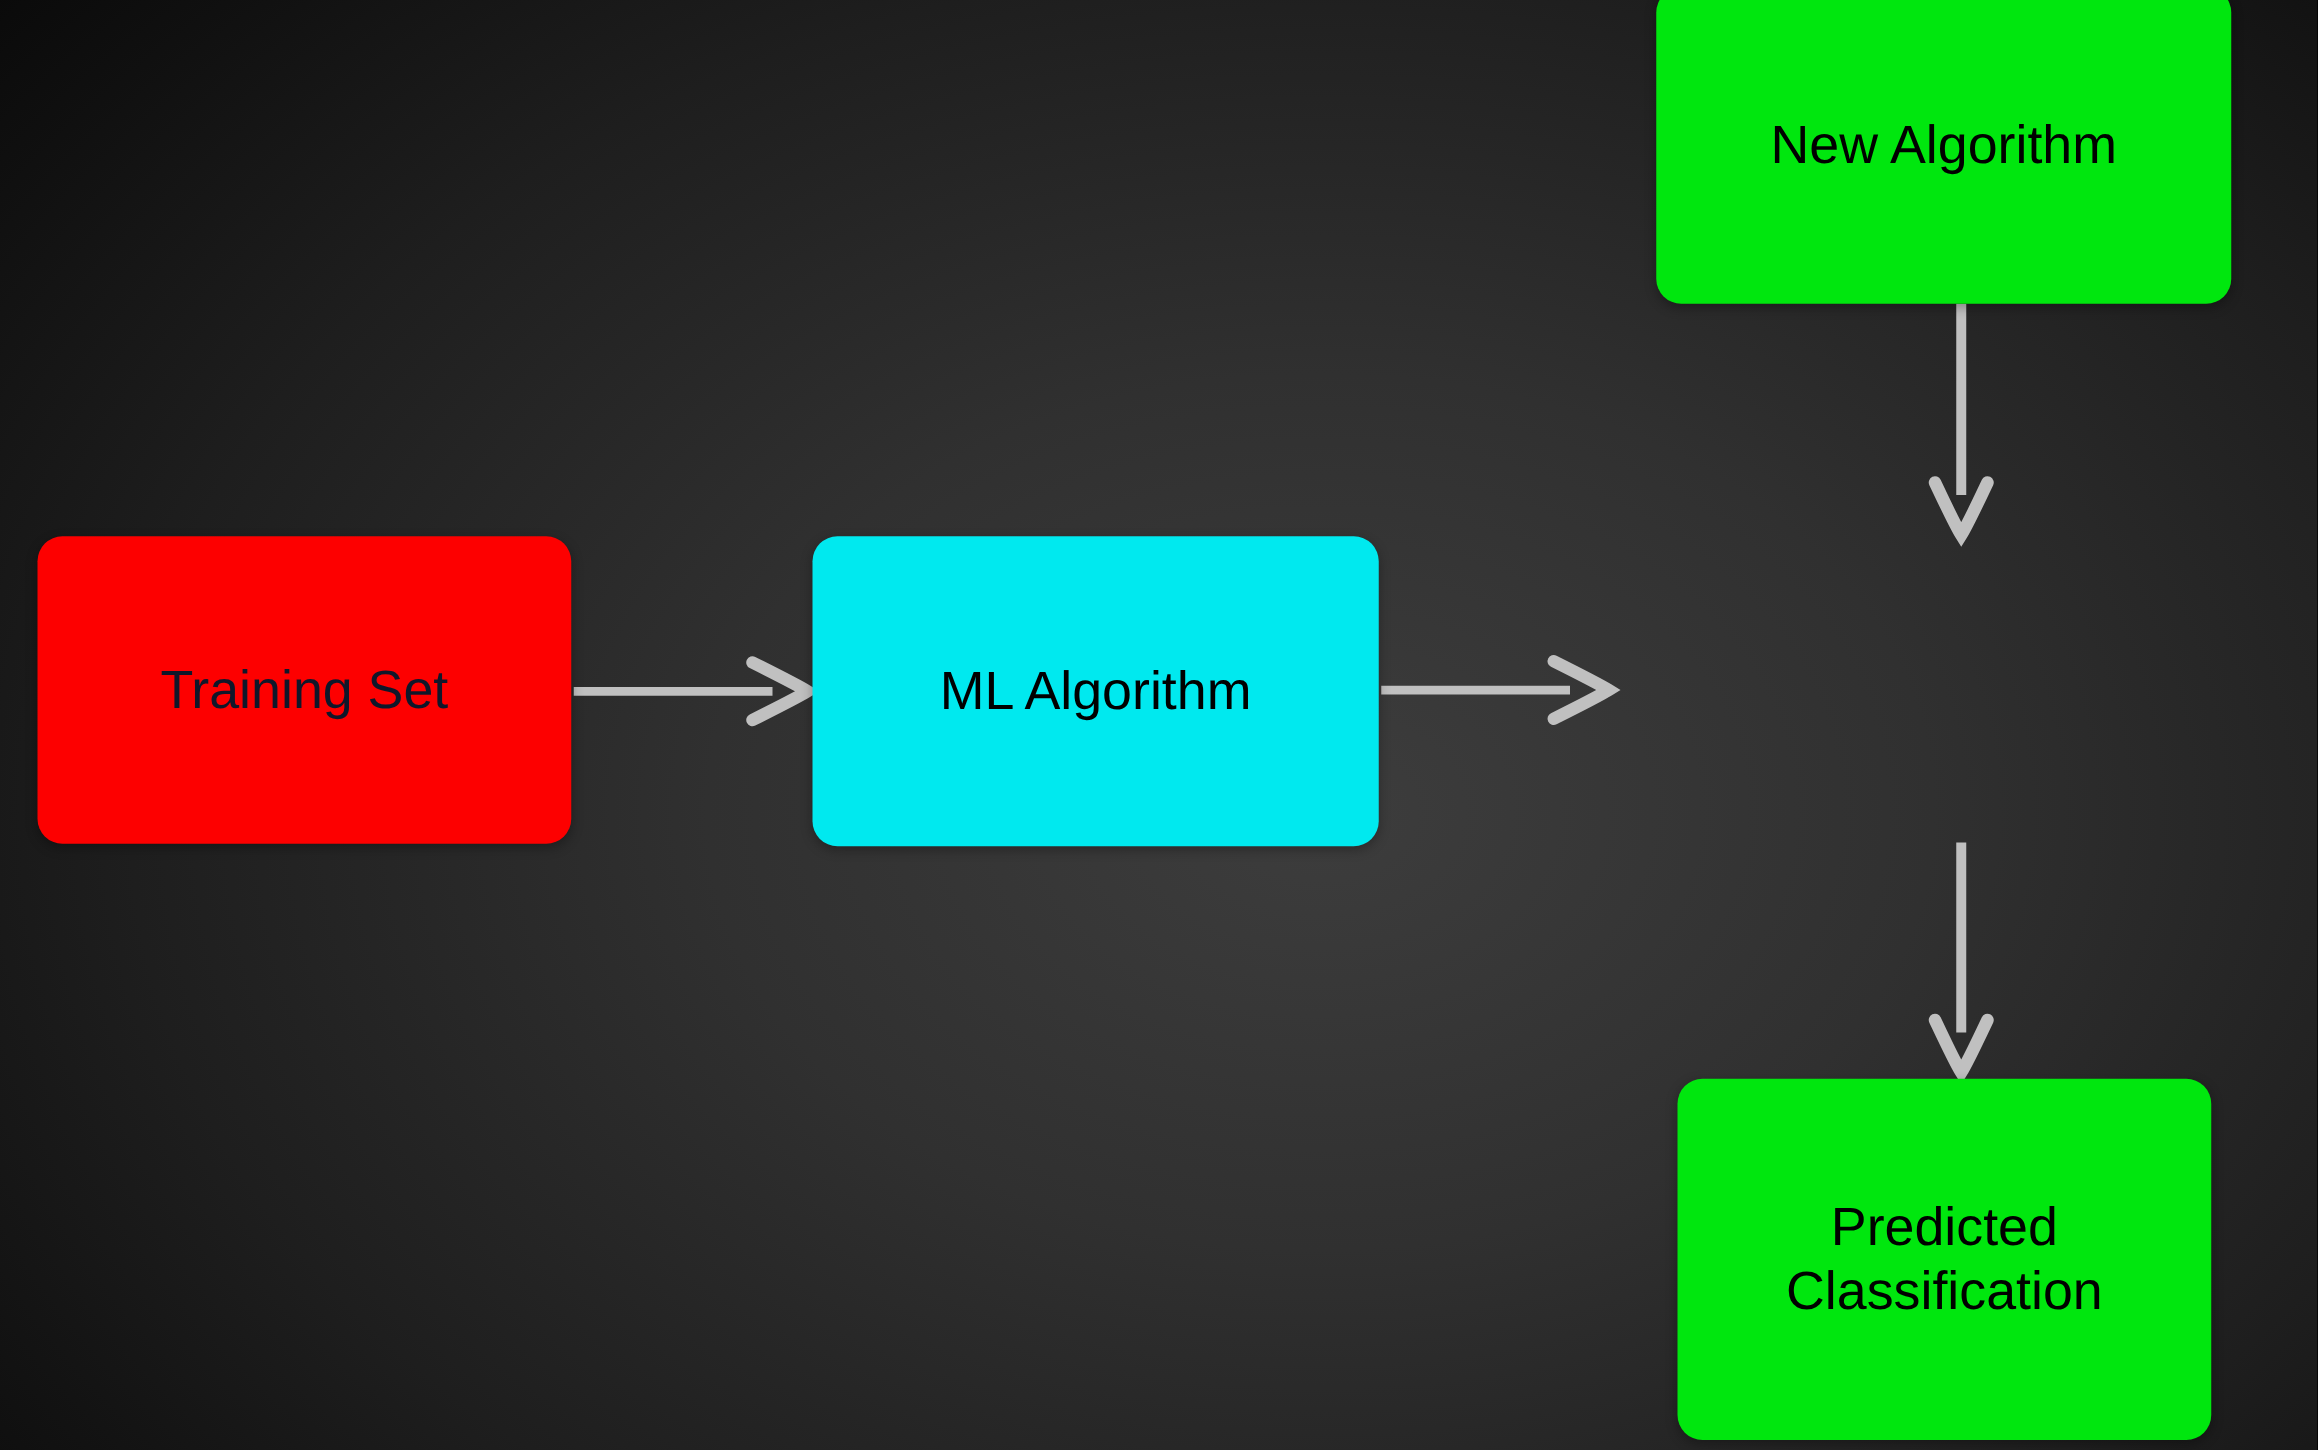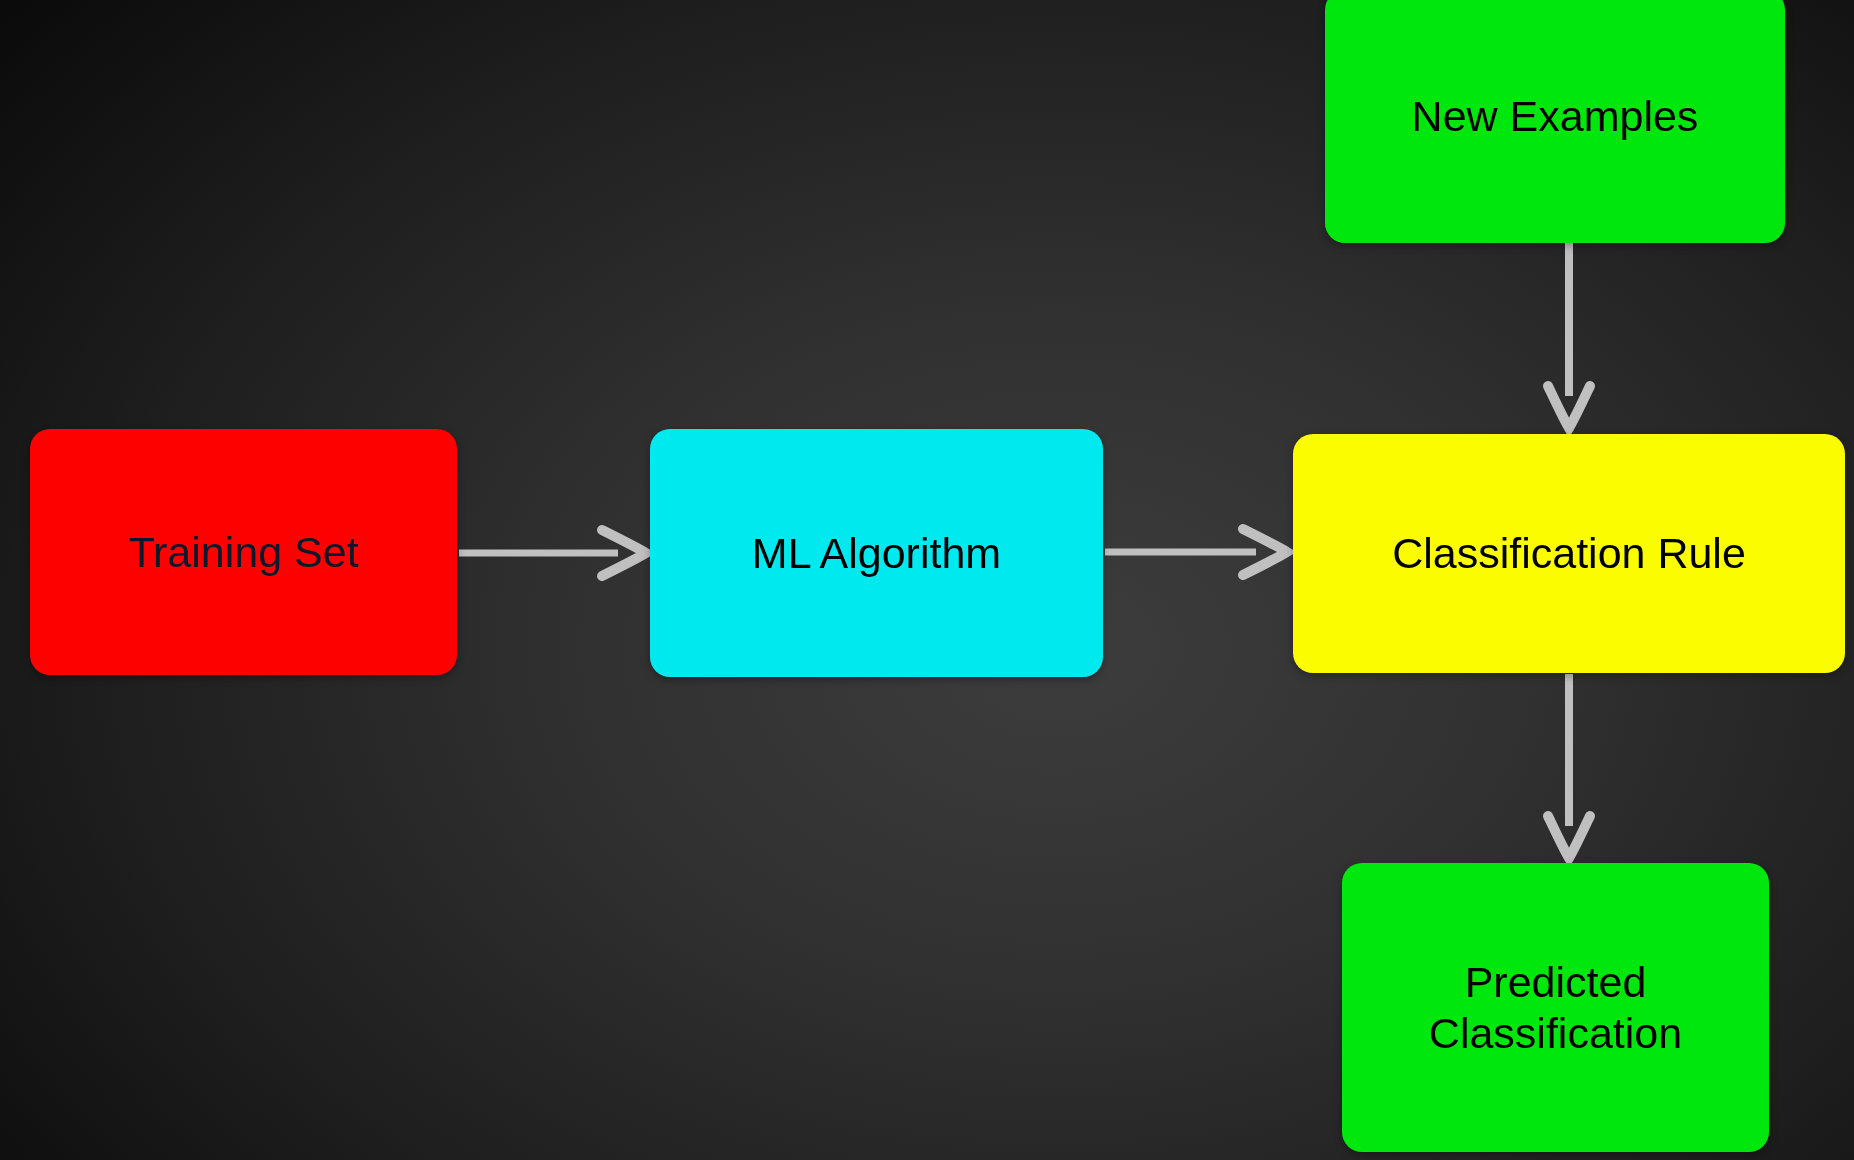--- a/index.html
+++ b/index.html
@@ -61,24 +61,21 @@
 
   <div class="node node-training">
     <span class="label">Training Set</span>
   </div>
 
   <div class="node node-algorithm">
     <span class="label">ML Algorithm</span>
   </div>
 
   <div class="node node-newexamples">
-    <span class="label">New Examples</span>
+    <span class="label">New Algorithm</span>
   </div>
 
-  <div class="node node-rule">
-    <span class="label">Classification Rule</span>
-  </div>
 
   <div class="node node-predicted">
     <span class="label">Predicted Classification</span>
   </div>
 
 </div>
 
 </body></html>

